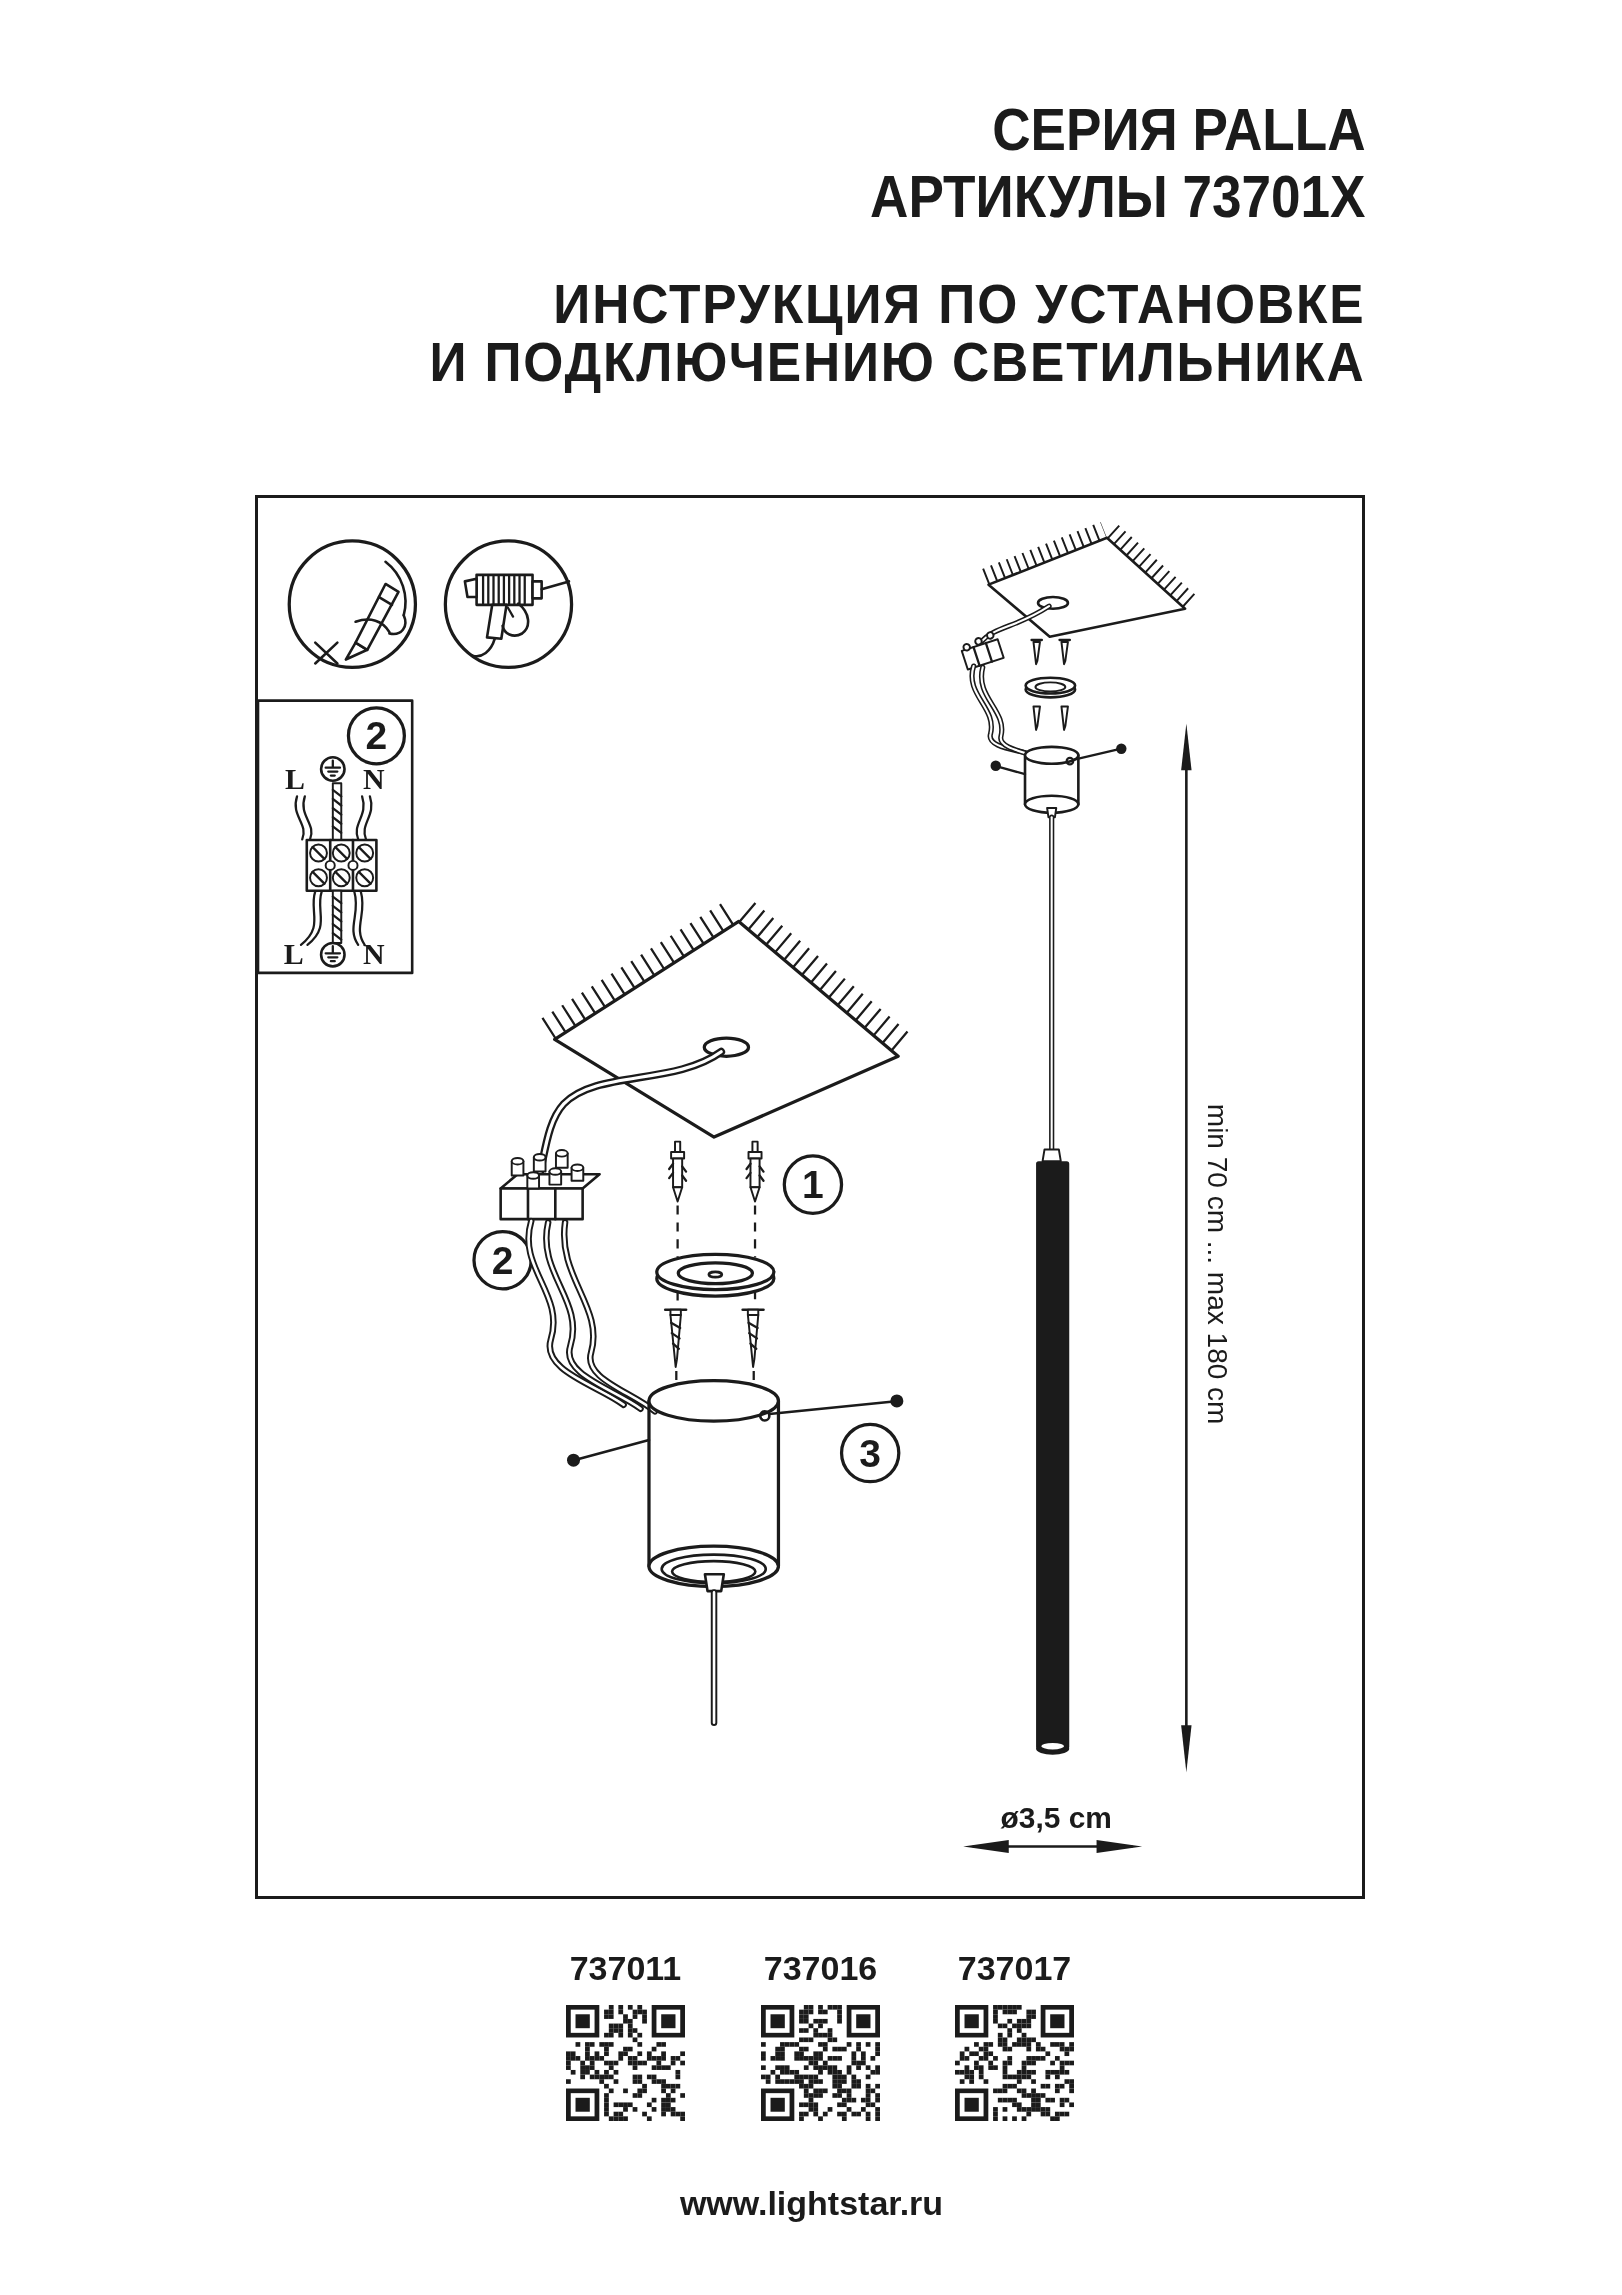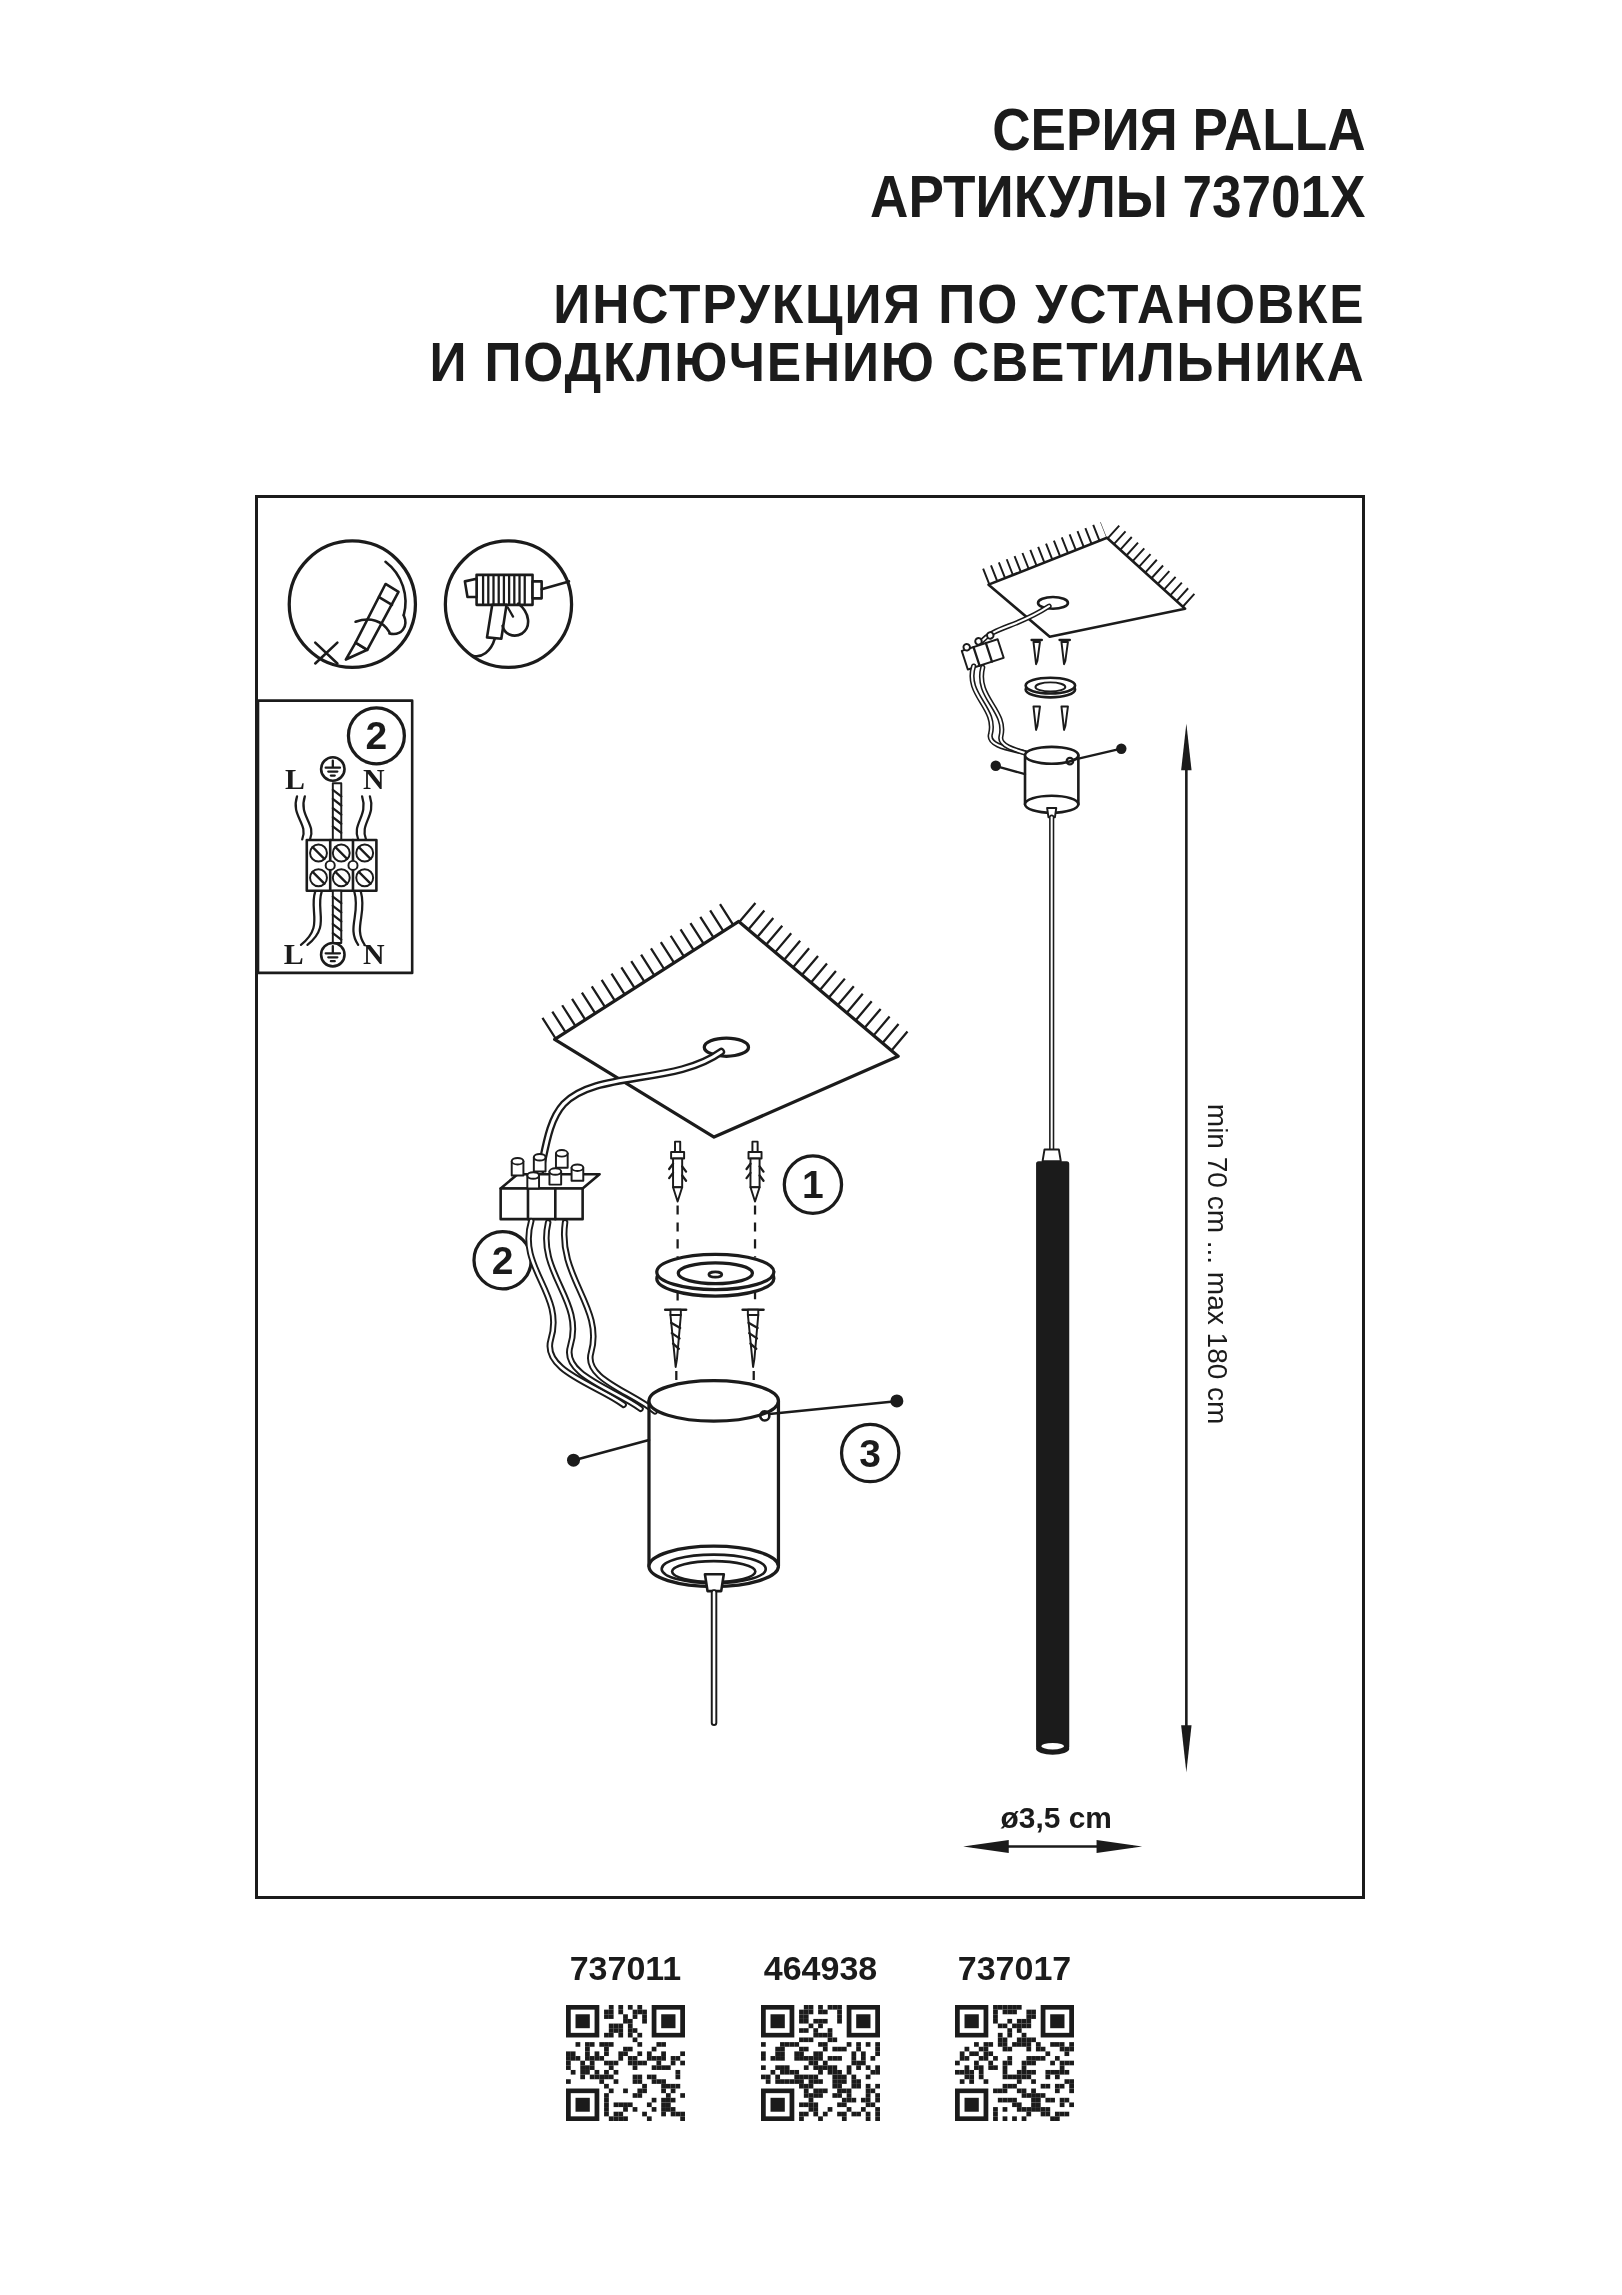--- a/index.html
+++ b/index.html
@@ -525,21 +525,21 @@
         <rect x="14.4" y="14.4" width="21.6" height="21.6" fill="#1b1b1b"></rect>
         <rect x="129.6" y="0" width="50.4" height="50.4" fill="#1b1b1b"></rect>
         <rect x="136.8" y="7.2" width="36" height="36" fill="#fff"></rect>
         <rect x="144" y="14.4" width="21.6" height="21.6" fill="#1b1b1b"></rect>
         <rect x="0" y="129.6" width="50.4" height="50.4" fill="#1b1b1b"></rect>
         <rect x="7.2" y="136.8" width="36" height="36" fill="#fff"></rect>
         <rect x="14.4" y="144" width="21.6" height="21.6" fill="#1b1b1b"></rect>
       </svg>
   </div>
   <div class="abs qr-item" style="left:761px;">
-    <div class="qr-label">464938</div>
+    <div class="qr-label">737016</div>
     <svg class="qr-svg qr-code" viewBox="0 0 180 180" preserveAspectRatio="none">
         <rect x="64.8" y="0.0" width="7.2" height="7.2" fill="#1b1b1b"></rect>
         <rect x="72.0" y="0.0" width="7.2" height="7.2" fill="#1b1b1b"></rect>
         <rect x="86.4" y="0.0" width="7.2" height="7.2" fill="#1b1b1b"></rect>
         <rect x="100.8" y="0.0" width="7.2" height="7.2" fill="#1b1b1b"></rect>
         <rect x="108.0" y="0.0" width="7.2" height="7.2" fill="#1b1b1b"></rect>
         <rect x="115.2" y="0.0" width="7.2" height="7.2" fill="#1b1b1b"></rect>
         <rect x="57.6" y="7.2" width="7.2" height="7.2" fill="#1b1b1b"></rect>
         <rect x="64.8" y="7.2" width="7.2" height="7.2" fill="#1b1b1b"></rect>
         <rect x="72.0" y="7.2" width="7.2" height="7.2" fill="#1b1b1b"></rect>
@@ -951,14 +951,15 @@
         <rect x="14.4" y="14.4" width="21.6" height="21.6" fill="#1b1b1b"></rect>
         <rect x="129.6" y="0" width="50.4" height="50.4" fill="#1b1b1b"></rect>
         <rect x="136.8" y="7.2" width="36" height="36" fill="#fff"></rect>
         <rect x="144" y="14.4" width="21.6" height="21.6" fill="#1b1b1b"></rect>
         <rect x="0" y="129.6" width="50.4" height="50.4" fill="#1b1b1b"></rect>
         <rect x="7.2" y="136.8" width="36" height="36" fill="#fff"></rect>
         <rect x="14.4" y="144" width="21.6" height="21.6" fill="#1b1b1b"></rect>
       </svg>
   </div>
 
+  <div class="abs footer">www.lightstar.ru</div>
 </div>
 
 
 </body></html>

